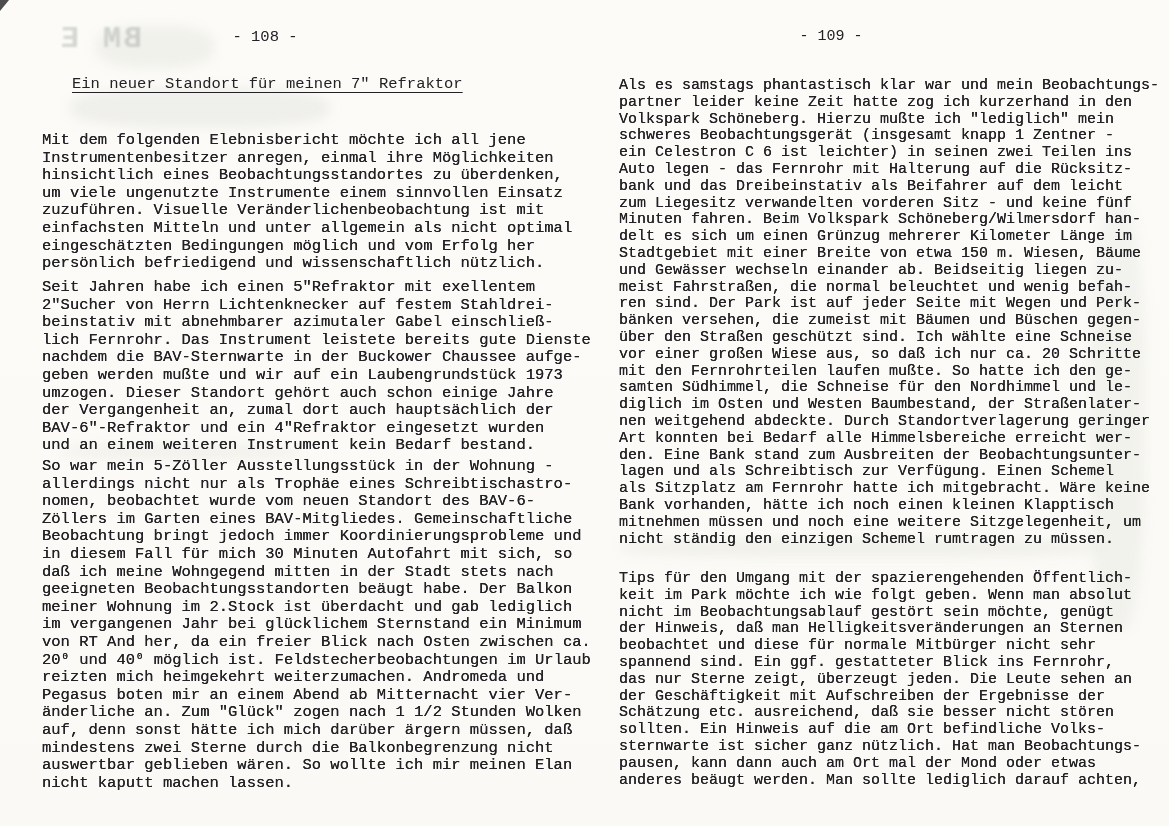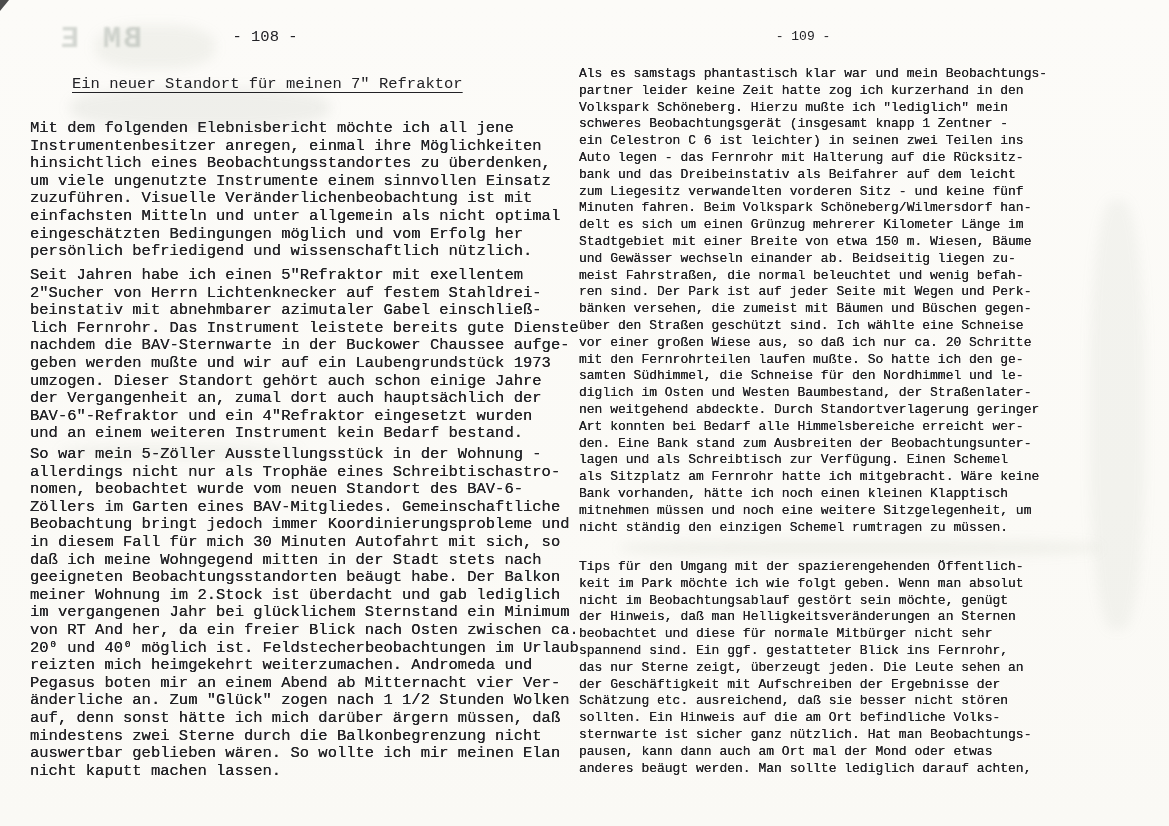--- a/index.html
+++ b/index.html
@@ -8,31 +8,31 @@
     background:#f4f3ef;
     font-family:"Liberation Mono","DejaVu Sans Mono",monospace;
   }
   .sheet{
     position:relative;width:1169px;height:826px;overflow:hidden;
     background:linear-gradient(180deg,#fcfbf8 0%,#fbfaf6 60%,#faf9f5 100%);
     color:#222226;
   }
   .page{position:absolute;top:0;height:826px;}
   .page.left{left:30px;width:552px;font-size:15.5px;line-height:17.6px;}
-  .page.right{left:579px;width:556px;font-size:13px;line-height:16.8px;}
+  .page.right{left:607px;width:556px;font-size:15px;line-height:16.8px;}
   .pagenum{position:absolute;width:100%;text-align:center;white-space:pre;}
   .left .pagenum{top:29px;transform:translateX(-41px);}
   .right .pagenum{top:29px;transform:translateX(-54px);}
   .title{
     position:absolute;top:76px;left:42px;margin:0;
     font-size:15.5px;font-weight:normal;white-space:pre;
     text-decoration:underline;text-underline-offset:4px;
   }
   .para{
-    position:absolute;left:0;margin:0;white-space:pre;
+    position:absolute;left:0;margin:12px;white-space:pre;
     text-shadow:0 0 .4px #222226;
   }
   .p0{top:120px}.p1{top:267px}.p2{top:446px}
   .q0{top:66px}.q1{top:559px}
   
   .bleed{
     position:absolute;left:58px;top:22px;
     font-size:30px;font-weight:bold;letter-spacing:3px;
     color:rgba(123,138,126,0.32);
     transform:scaleX(-1);filter:blur(1.1px);

